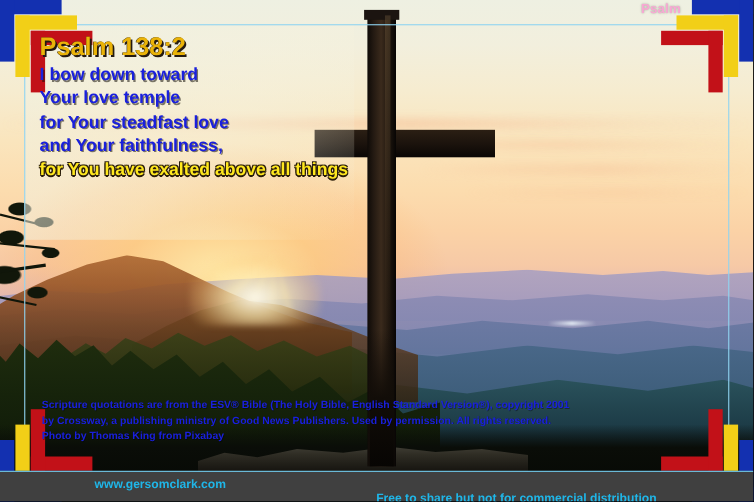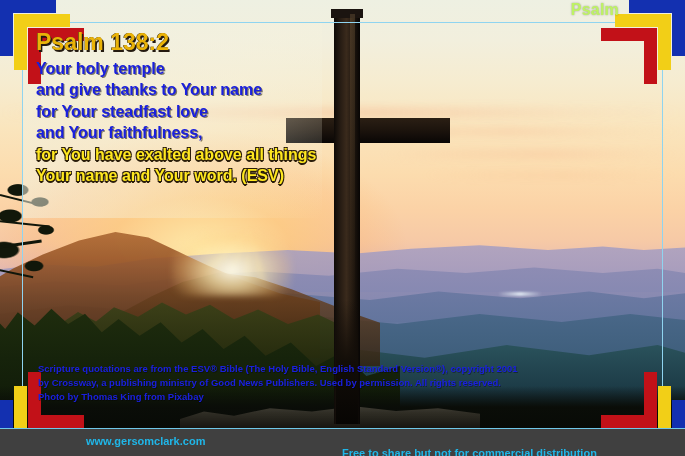--- a/index.html
+++ b/index.html
@@ -232,21 +232,21 @@
 
   
   .c-br { right: 0px; bottom: 0px; }
   .c-br .b1 { right: 0px;  bottom: 0px;  width: 56px; height: 56px; border-right: 13px solid #1330b0; border-bottom: 13px solid #1330b0; }
   .c-br .b2 { right: 14px; bottom: 14px; width: 56px; height: 56px; border-right: 13px solid #f2cf17; border-bottom: 13px solid #f2cf17; }
   .c-br .b3 { right: 28px; bottom: 28px; width: 56px; height: 56px; border-right: 13px solid #c21118; border-bottom: 13px solid #c21118; }
 
   
   .label-psalm {
     position:absolute; right: 66px; top: 1px;
-    font-size: 16px; font-weight: bold; color: #bef264;
+    font-size: 12px; font-weight: bold; color: #f9a8d4;
     letter-spacing: .2px;
     text-shadow: 0 0 2px rgba(0,0,0,.35);
   }
 
   .verse-block {
     position:absolute; left: 36px; top: 30px; width: 350px;
   }
   .ref {
     font-size: 23px; font-weight: bold; color: #eab308;
     line-height: 1.08;
@@ -357,26 +357,25 @@
   <div class="corner c-br">
     <div class="bracket b1"></div>
     <div class="bracket b2"></div>
     <div class="bracket b3"></div>
   </div>
 
   <div class="label-psalm">Psalm</div>
 
   <div class="verse-block">
     <div class="ref">Psalm 138:2</div>
-    <div class="vline">Your holy temple</div>
-    <div class="vline">and give thanks to Your name</div>
+    <div class="vline">I bow down toward</div>
+    <div class="vline">Your love temple</div>
     <div class="vline">for Your steadfast love</div>
     <div class="vline">and Your faithfulness,</div>
     <div class="vline gold">for You have exalted above all things</div>
-    <div class="vline gold">Your name and Your word. (ESV)</div>
   </div>
 
   <div class="copy">
     <div>Scripture quotations are from the ESV® Bible (The Holy Bible, English Standard Version®), copyright 2001</div>
     <div>by Crossway, a publishing ministry of Good News Publishers. Used by permission. All rights reserved.</div>
     <div>Photo by  Thomas King from Pixabay</div>
   </div>
 
   <div class="footer">
     <div class="footer-line"></div>

